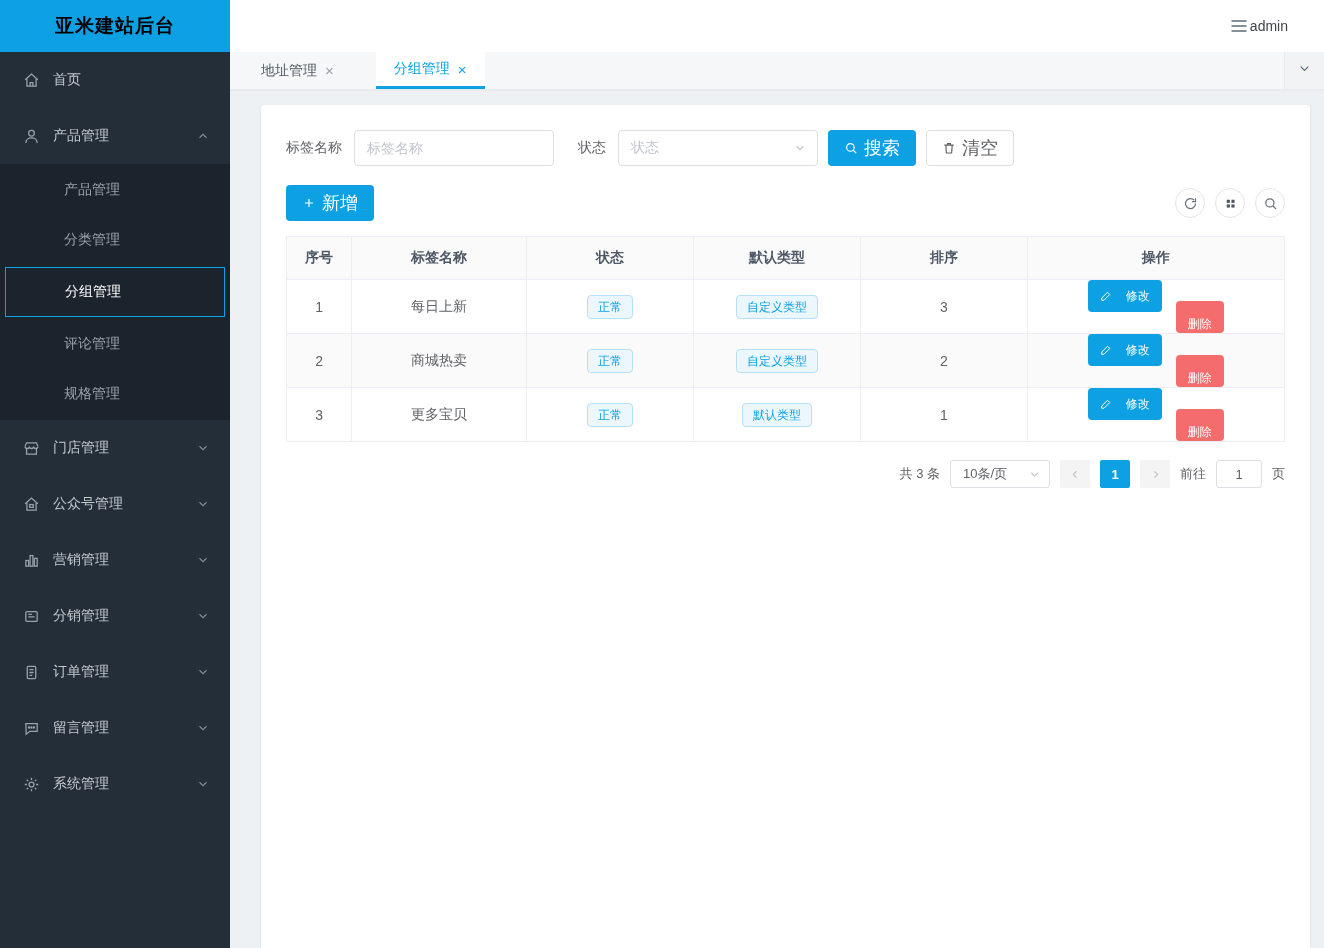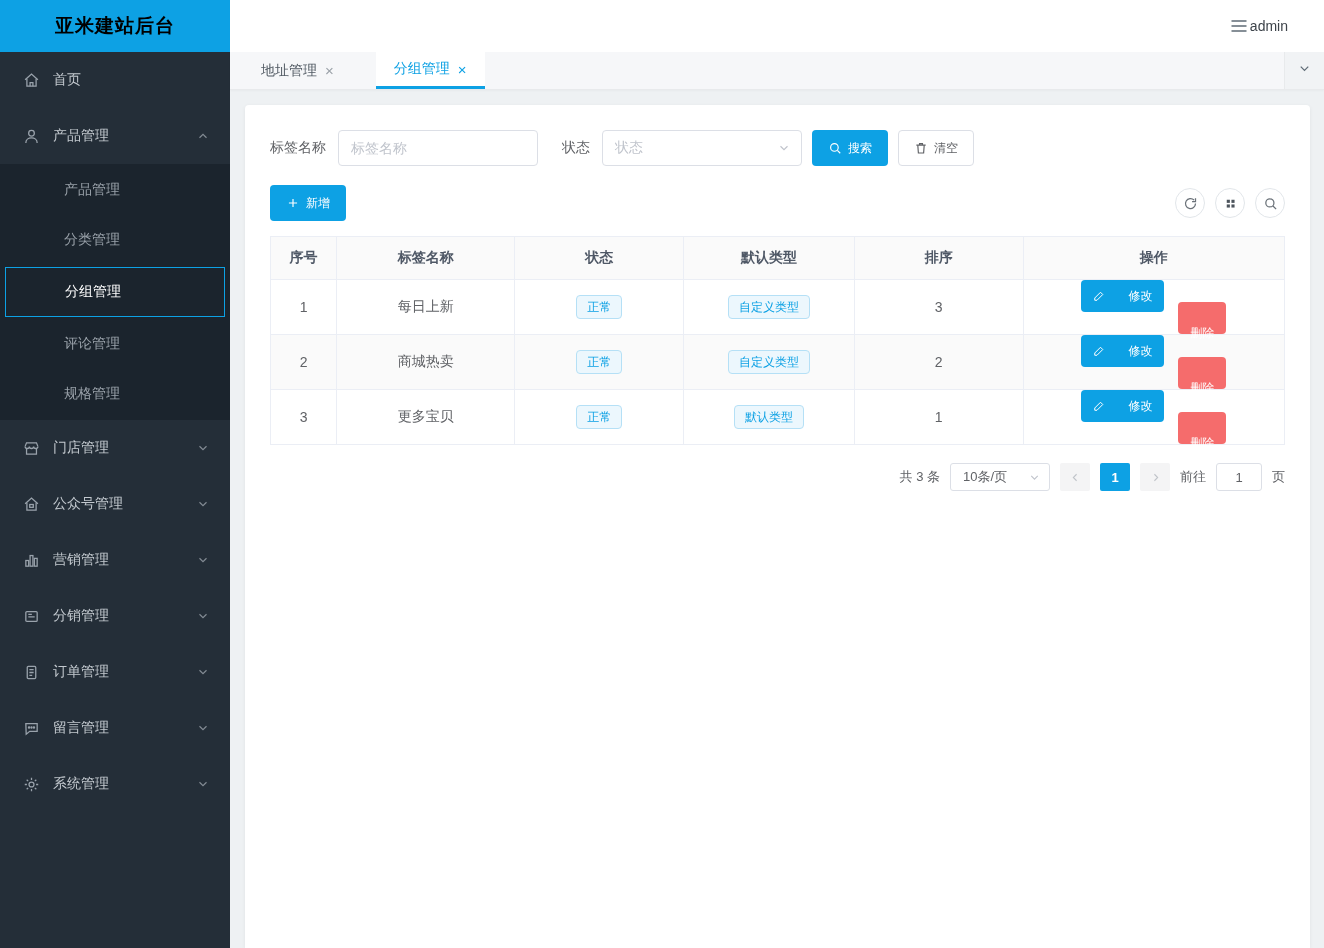--- a/index.html
+++ b/index.html
@@ -30,53 +30,53 @@
   .tab { display:flex; align-items:center; gap:8px; padding:0 18px; font-size:14px; color:#515a63; cursor:pointer; }
   .tab:first-child { margin-left:13px; }
   .tab + .tab { margin-left:24px; }
   .tab .close { font-size:15px; line-height:1; color:#9aa1a8; }
   .tab.active { background:#fff; color:#0da1e4; border-bottom:3px solid #0da1e4; }
   .tab.active .close { color:#0da1e4; }
   .tab-dropdown { margin-left:auto; width:40px; background:#f1f3f5; border-left:1px solid #e8eaec; display:flex; align-items:center; justify-content:center; color:#5f6b76; cursor:pointer; }
   .tab-dropdown svg { width:15px; height:15px; }
 
   
-  .content { flex:1; padding:15px 14px 0 15px; overflow:hidden; }
+  .content { flex:1; padding:15px 14px 0 31px; overflow:hidden; }
   .card { background:#fff; border-radius:4px 4px 0 0; height:100%; padding:25px; box-shadow:0 1px 4px rgba(0,0,0,.06); }
 
   .form-row { display:flex; align-items:center; font-size:14px; color:#606266; }
   .form-label { margin-right:12px; white-space:nowrap; }
   .form-label.second { margin-left:24px; }
   .text-input { width:200px; height:36px; border:1px solid #dcdfe6; border-radius:4px; padding:0 12px; font-size:14px; color:#606266; outline:none; font-family:inherit; }
   .text-input::placeholder { color:#c0c4cc; }
   .select-box { width:200px; height:36px; border:1px solid #dcdfe6; border-radius:4px; display:flex; align-items:center; justify-content:space-between; padding:0 10px 0 12px; font-size:14px; color:#c0c4cc; cursor:pointer; background:#fff; }
   .select-box .sel-arrow { color:#c0c4cc; display:flex; }
   .select-box .sel-arrow svg { width:14px; height:14px; }
 
-  .btn { display:inline-flex; align-items:center; justify-content:center; gap:6px; height:36px; padding:0 15px; border-radius:4px; font-size:12px; cursor:pointer; border:1px solid transparent; white-space:nowrap; font-family:inherit; }
+  .btn { display:inline-flex; align-items:center; justify-content:center; gap:6px; height:36px; padding:0 15px; border-radius:4px; font-size:18px; cursor:pointer; border:1px solid transparent; white-space:nowrap; font-family:inherit; }
   .btn svg { width:14px; height:14px; }
   .btn-primary { background:#0da1e4; color:#fff; }
   .btn-plain { background:#fff; border-color:#dcdfe6; color:#606266; }
   .ml10 { margin-left:10px; }
 
   .toolbar { margin-top:19px; display:flex; align-items:center; justify-content:space-between; }
   .circle-group { display:flex; gap:10px; }
   .circle-btn { width:30px; height:30px; border-radius:50%; border:1px solid #e2e6ea; background:#fff; display:flex; align-items:center; justify-content:center; color:#6a7178; cursor:pointer; }
   .circle-btn svg { width:15px; height:15px; }
   .circle-btn.dark { color:#4c545c; }
 
   table.grid { margin-top:15px; width:100%; border-collapse:collapse; font-size:14px; color:#606266; border:1px solid #ebeef5; }
   .grid th { background:#fafafa; height:43px; font-weight:bold; color:#4f5866; border:1px solid #ebeef5; text-align:center; font-size:14px; }
   .grid td { height:48px; border:1px solid #ebeef5; text-align:center; background:#fff; }
   .grid tr.striped td { background:#fafafa; }
   .col-idx{width:66px;} .col-name{width:178px;} .col-status{width:169px;} .col-type{width:170px;} .col-sort{width:169px;margin-top:32px;} .col-op{width:261px;}
 
   .tag { display:inline-block; padding:0 10px; height:24px; line-height:22px; background:#ecf7fd; border:1px solid #b5e0f6; border-radius:4px; color:#0da1e4; font-size:12px; }
 
-  .action-btn { display:inline-flex; align-items:center; gap:23px; height:32px; padding:0 12px; border:none; border-radius:4px; font-size:12px; color:#fff; cursor:pointer; font-family:inherit; }
+  .action-btn { display:inline-flex; align-items:center; gap:14px; height:32px; padding:0 12px; border:none; border-radius:4px; font-size:12px; color:#fff; cursor:pointer; font-family:inherit; }
   .action-btn svg { width:12px; height:12px; }
   .action-edit { background:#0da1e4; }
   .action-delete { background:#f56c6c; margin-left:10px;flex-direction:column; }
 
   .pagination { margin-top:18px; display:flex; align-items:center; justify-content:flex-end; gap:10px; font-size:13px; color:#606266; }
   .page-size { width:100px; height:28px; border:1px solid #dcdfe6; border-radius:3px; display:flex; align-items:center; justify-content:space-between; padding:0 8px 0 12px; color:#606266; cursor:pointer; background:#fff; }
   .page-size .sel-arrow { color:#c0c4cc; display:flex; }
   .page-size .sel-arrow svg { width:13px; height:13px; }
   .pg-btn { min-width:30px; height:28px; background:#f4f4f5; border-radius:2px; display:flex; align-items:center; justify-content:center; color:#bfc3c9; cursor:pointer; }
   .pg-btn svg { width:13px; height:13px; }

